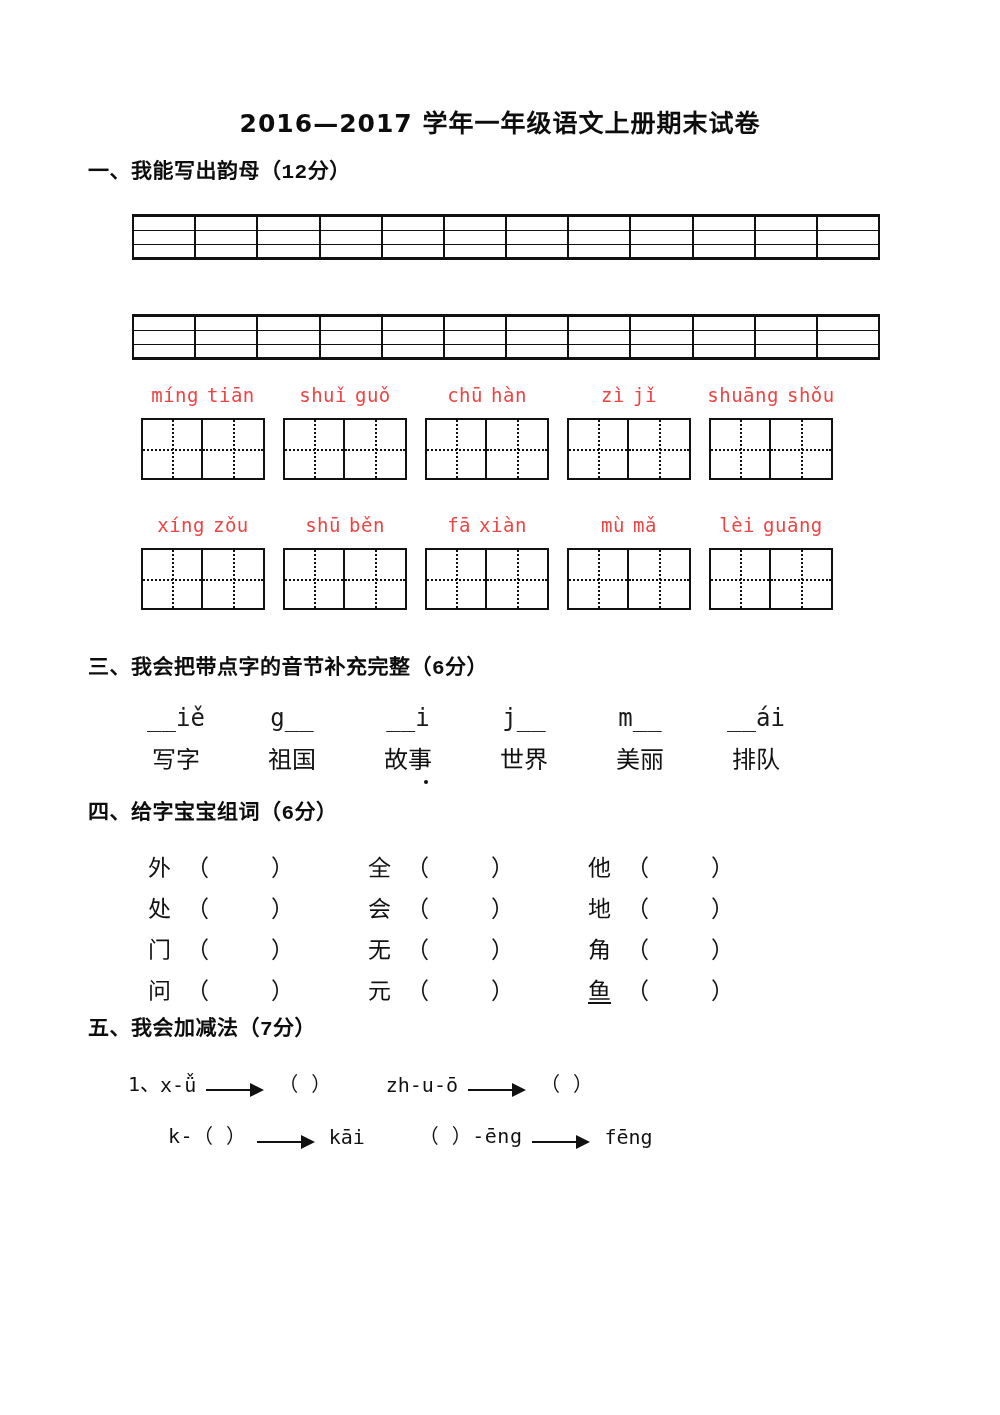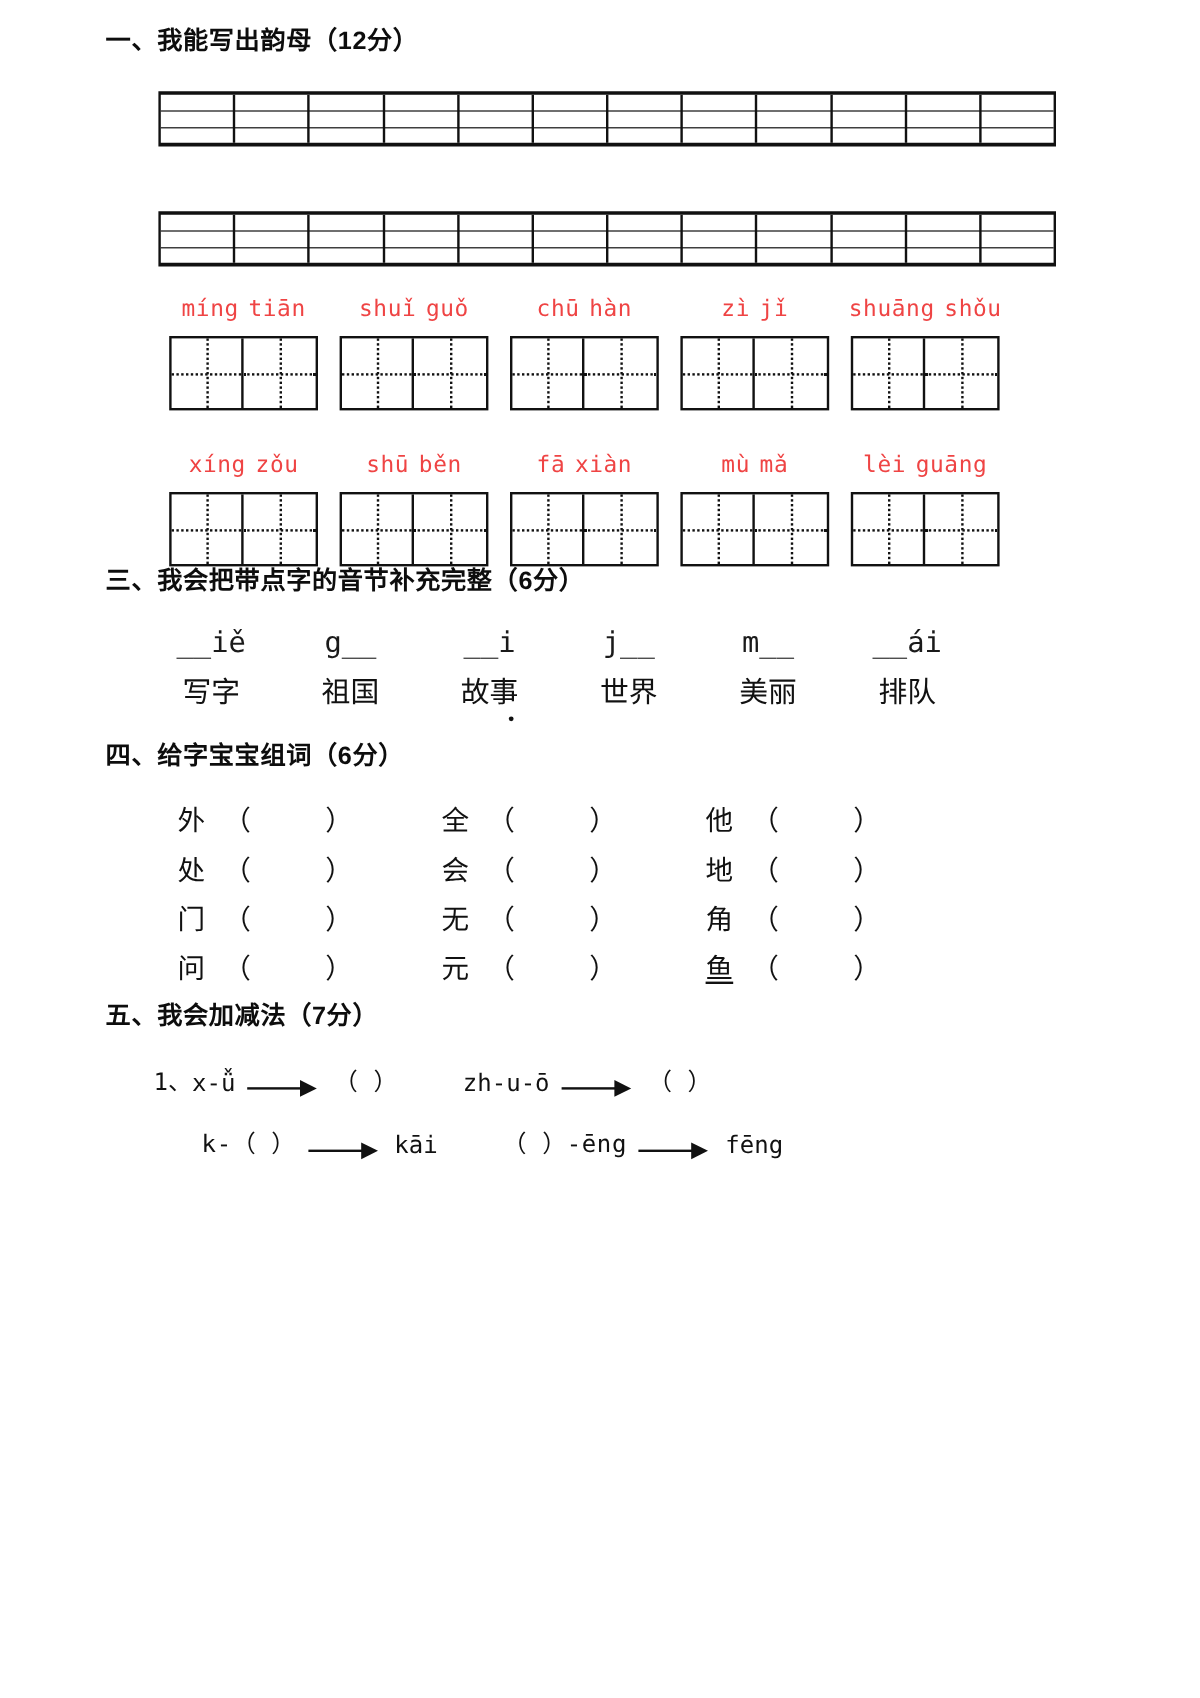--- a/index.html
+++ b/index.html
@@ -32,21 +32,21 @@
     font-weight: 700;
     letter-spacing: 1px;
     margin: 0;
     padding-top: 110px;
     line-height: 1.1;
     color: #0d0d0d;
   }
 
   
   .sec-head {
-    font-family: Liberation Sans, sans-serif;
+    font-family: Liberation Mono, monospace;
     font-size: 21px;
     font-weight: 700;
     color: #0d0d0d;
     margin: 0;
     padding-left: 88px;
     letter-spacing: 0.5px;
     line-height: 1.25;
   }
 
   
@@ -234,20 +234,21 @@
     border-top: 7px solid transparent;
     border-bottom: 7px solid transparent;
   }
   .paren-blank-sm { letter-spacing: 0.5px; }
 </style>
 </head>
 <body>
 
 <div class="page">
 
+  <h1 class="doc-title">2016—2017 学年一年级语文上册期末试卷</h1>
 
   <h2 class="sec-head" style="margin-top:22px;">一、我能写出韵母（12分）</h2>
 
   <div class="stave-wrap" style="margin-top:28px;">
     <div class="stave">
       <div class="stave-cell"></div>
       <div class="stave-cell"></div>
       <div class="stave-cell"></div>
       <div class="stave-cell"></div>
       <div class="stave-cell"></div>
@@ -371,21 +372,21 @@
       </div>
     </div>
     <div class="tzg-slot">
       <div class="tzg">
         <div class="cell"></div>
         <div class="cell"></div>
       </div>
     </div>
   </div>
 
-  <h2 class="sec-head" style="">三、我会把带点字的音节补充完整（6分）</h2>
+  <h2 class="sec-head" style="margin-top:46px;">三、我会把带点字的音节补充完整（6分）</h2>
 
   <div class="blank-row" style="margin-top:22px;">
     <div class="unit">__iě</div>
     <div class="unit">g__</div>
     <div class="unit">__i</div>
     <div class="unit">j__</div>
     <div class="unit">m__</div>
     <div class="unit">__ái</div>
   </div>
 

